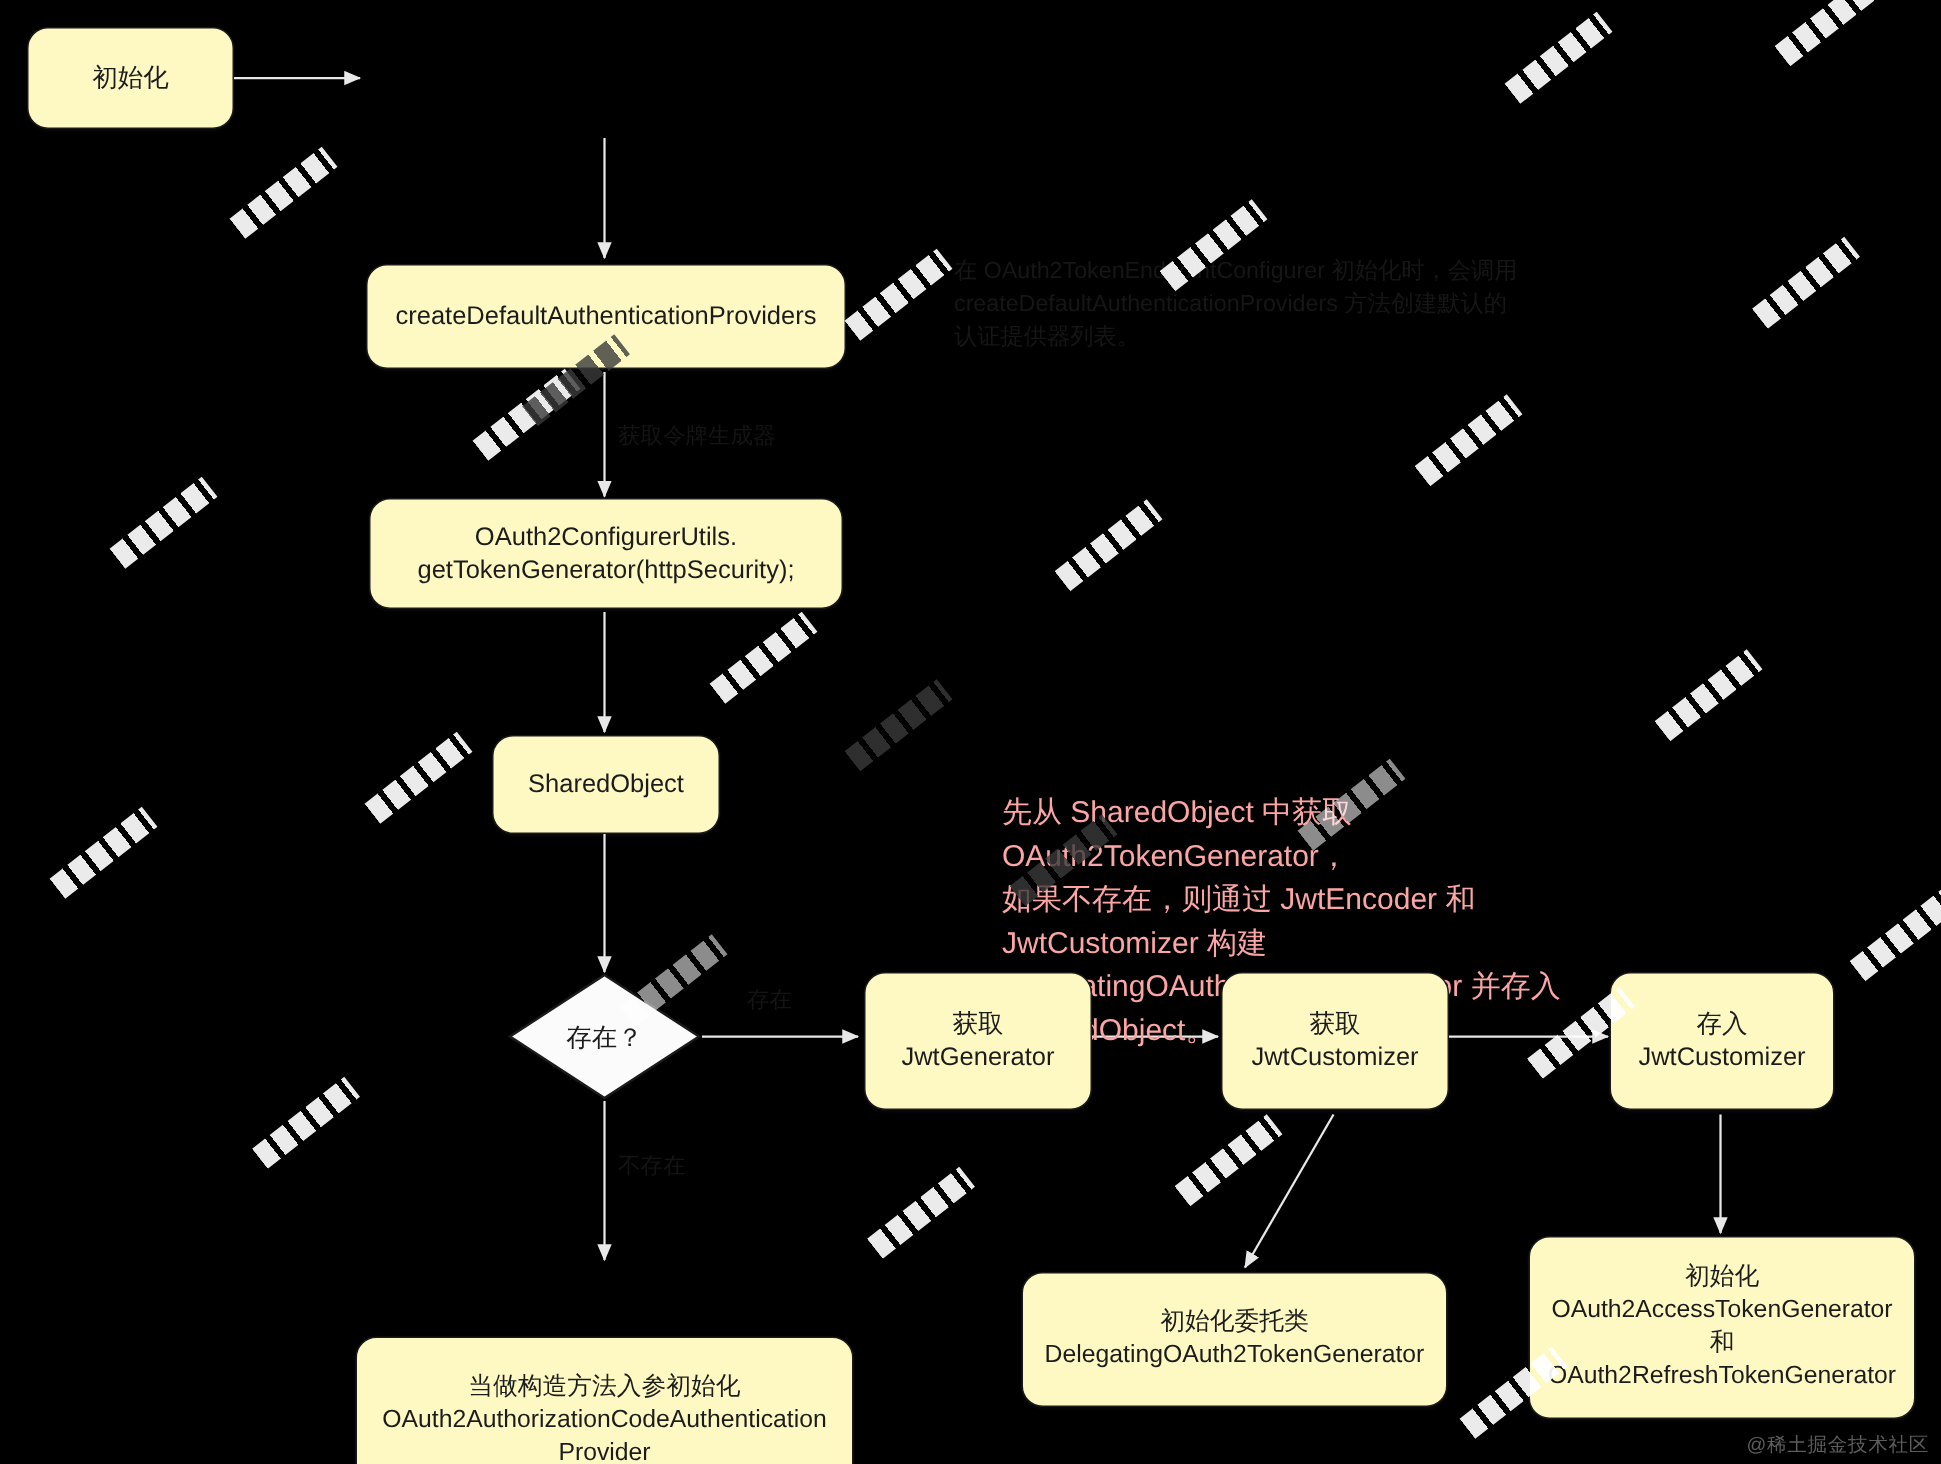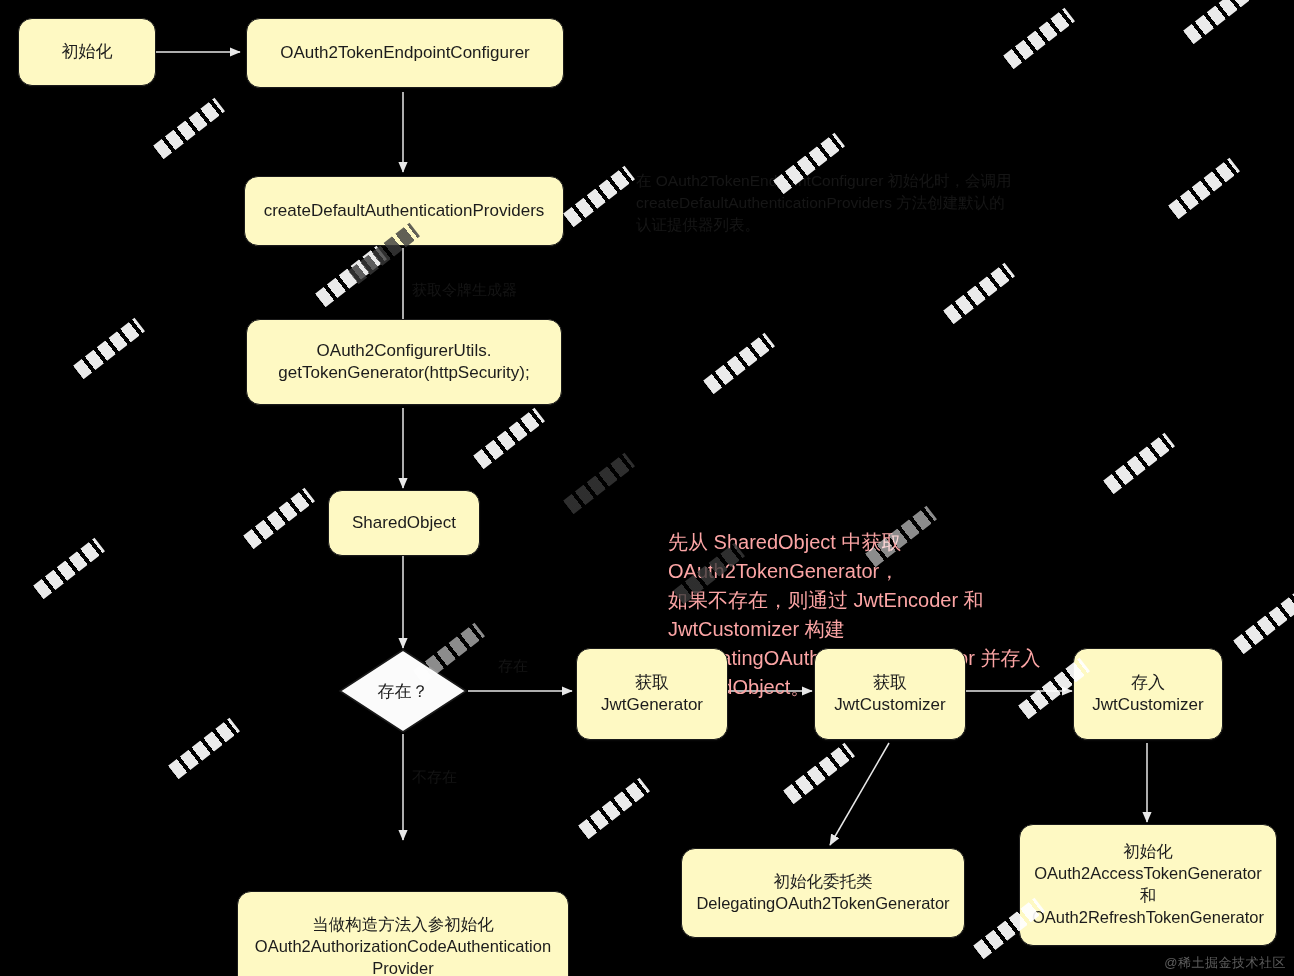--- a/index.html
+++ b/index.html
@@ -164,29 +164,26 @@
       <path d="M889,743 L830,845"></path>
 
       <path d="M1147,743 L1147,822"></path>
     </g>
   </svg>
 
   <div class="node" style="left:18px; top:18px; width:138px; height:68px;">
     <span class="lines">初始化</span>
   </div>
 
-  <div class="node" style="left:246px; top:18px; width:318px; height:70px;">
-    <span class="lines">OAuth2TokenEndpointConfigurer</span>
-  </div>
 
   <div class="node" style="left:244px; top:176px; width:320px; height:70px;justify-content:center;">
     <span class="lines">createDefaultAuthenticationProviders</span>
   </div>
 
-  <div class="node" style="left:246px; top:319px; width:316px; height:86px;">
+  <div class="node" style="left:246px; top:332px; width:316px; height:74px;">
     <span class="lines">OAuth2ConfigurerUtils.
 getTokenGenerator(httpSecurity);</span>
   </div>
 
   <div class="node" style="left:328px; top:490px; width:152px; height:66px;">
     <span class="lines">SharedObject</span>
   </div>
 
   <div class="diamond-wrap" style="left:338px; top:648px; width:130px; height:86px;">
     <svg class="diamond-shape" viewBox="0 0 130 86" xmlns="http://www.w3.org/2000/svg">

